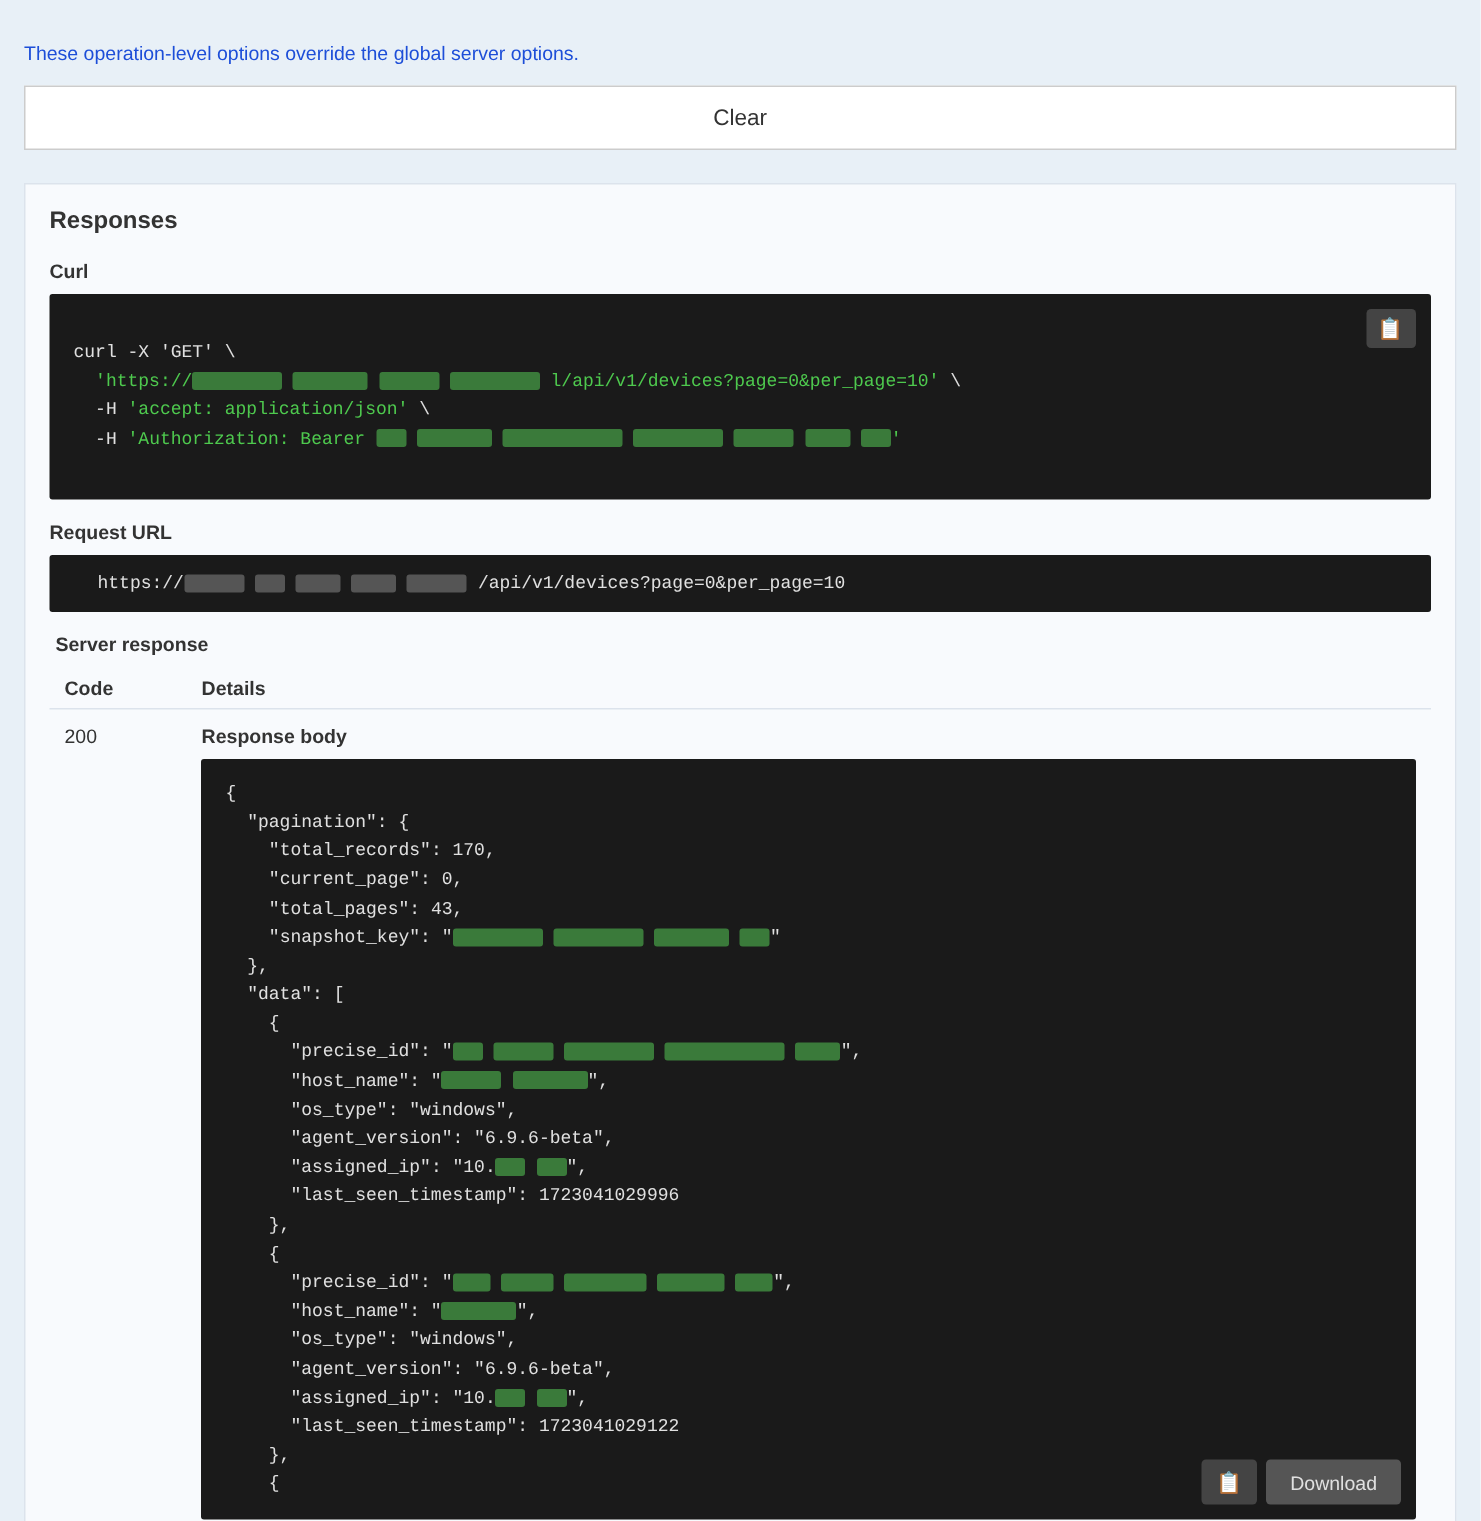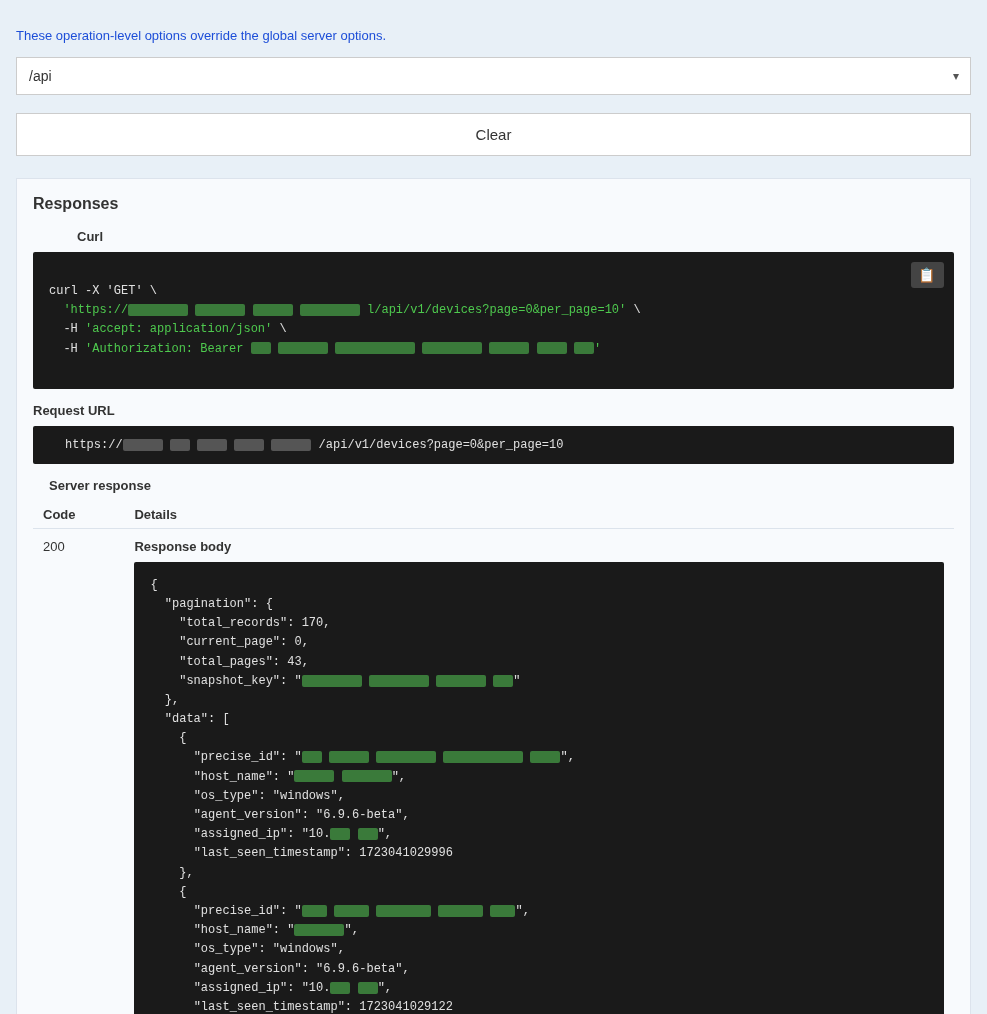--- a/index.html
+++ b/index.html
@@ -78,21 +78,20 @@
       background: #f8fafd;
       border: 1px solid #dce3ec;
       padding: 16px;
       margin-bottom: 0;
     }
     .curl-label {
       font-size: 13px;
       font-weight: 600;
       color: #333;
       margin-bottom: 8px;
-      margin-left: 44px;
     }
     .code-block {
       background: #1a1a1a;
       color: #e0e0e0;
       font-family: 'Courier New', monospace;
       font-size: 12px;
       padding: 30px 16px;
       position: relative;
       border-radius: 2px;
       line-height: 1.6;
@@ -138,21 +137,21 @@
       color: #e0e0e0;
       font-family: 'Courier New', monospace;
       font-size: 12px;
       padding: 12px 32px;
       border-radius: 2px;
     }
     .server-response-label {
       font-size: 13px;
       font-weight: 600;
       color: #333;
-      margin: 14px 0 8px 16px;
+      margin: 14px 0 8px 4px;
     }
     .response-table {
       width: 100%;
       border-collapse: collapse;
     }
     .response-table th {
       text-align: left;
       padding: 6px 10px;
       font-size: 13px;
       font-weight: 600;
@@ -212,26 +211,20 @@
       font-size: 14px;
     }
   </style>
 </head>
 <body>
 
 <div class="page-container">
 
   <p class="info-text">These operation-level options override the global server options.</p>
 
-  <div class="select-wrapper">
-    <select class="api-select">
-      <option>/api</option>
-    </select>
-    <span class="select-arrow">▾</span>
-  </div>
 
   <div class="btn-row">
     <button class="btn-clear">Clear</button>
   </div>
 
   <div class="responses-section">
     <div class="section-title">Responses</div>
 
     <div class="curl-label">Curl</div>
     <div class="code-block">

